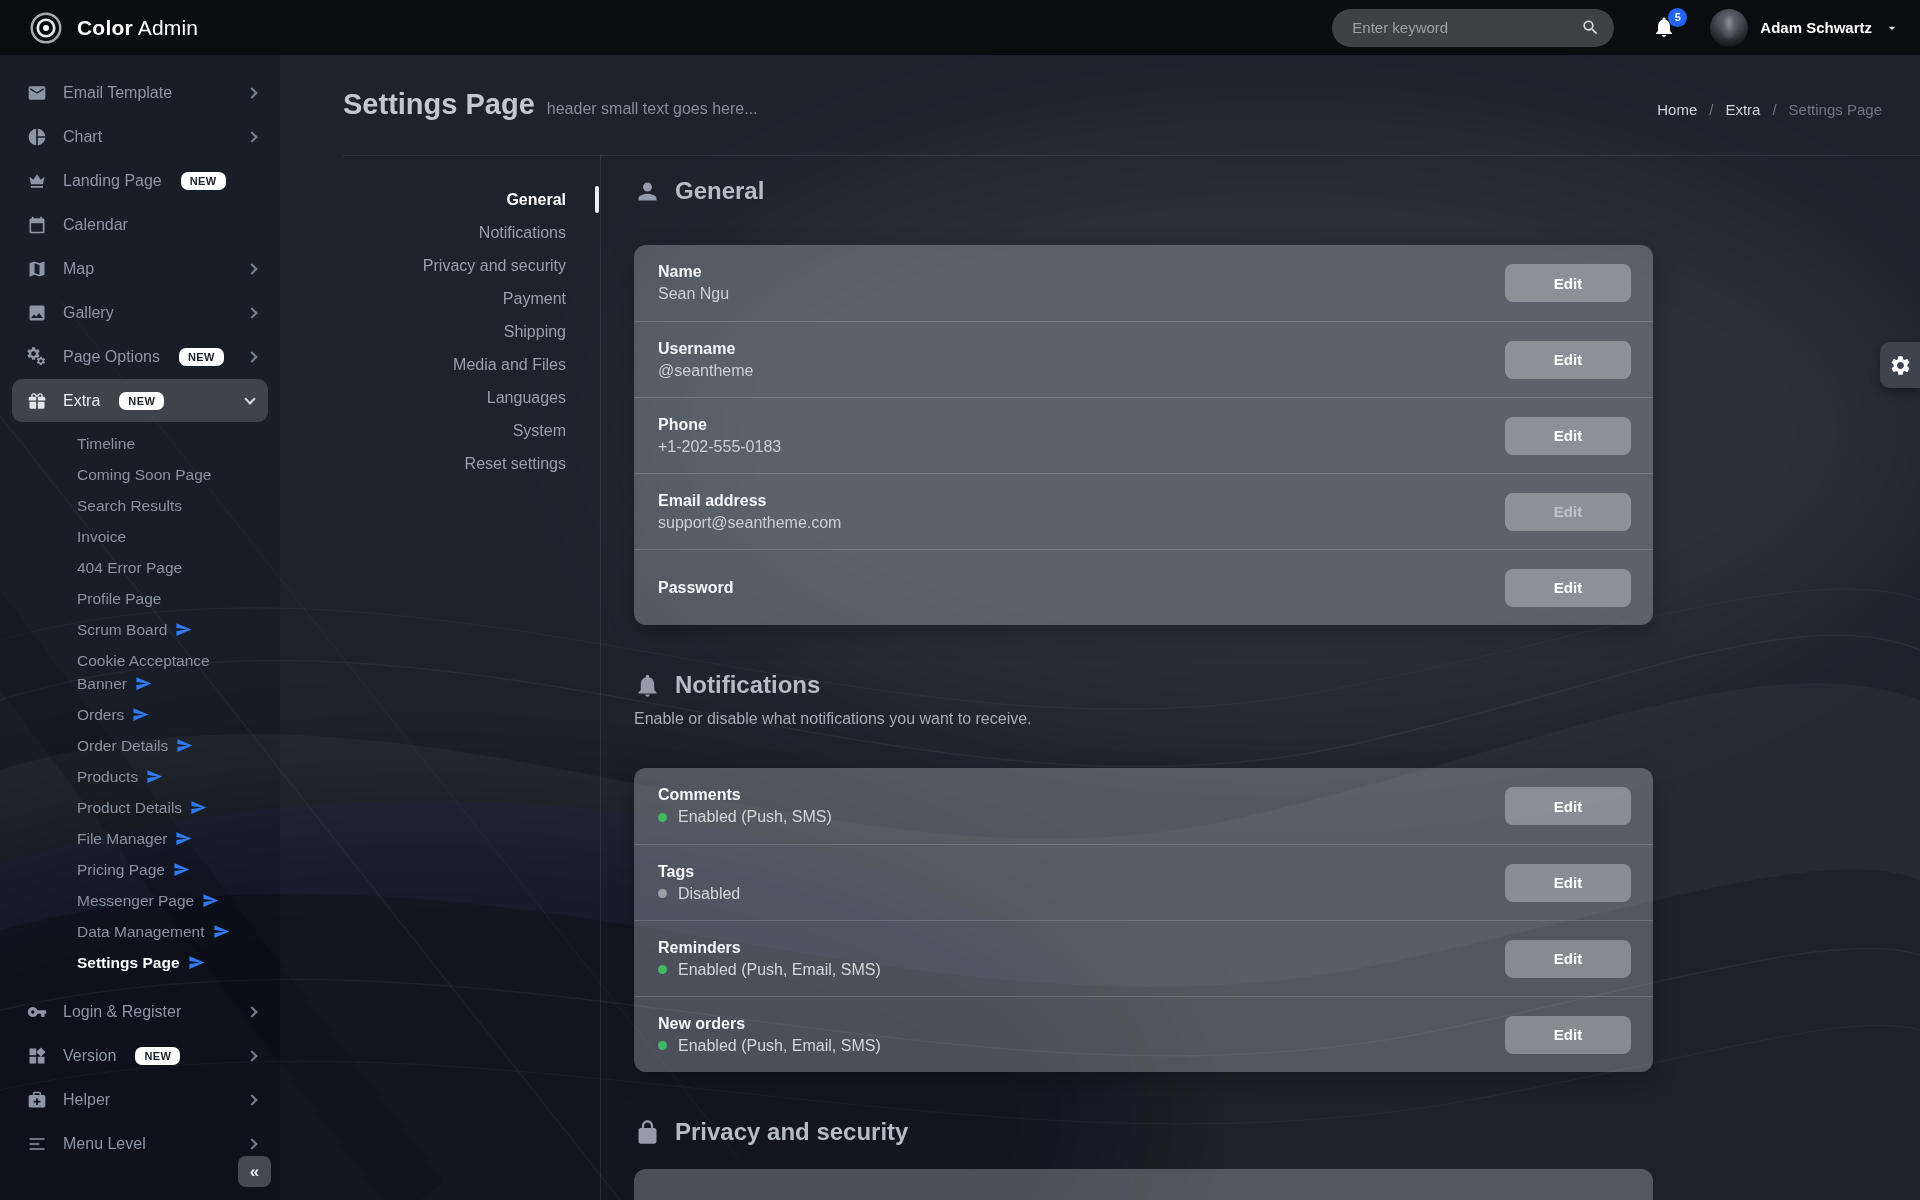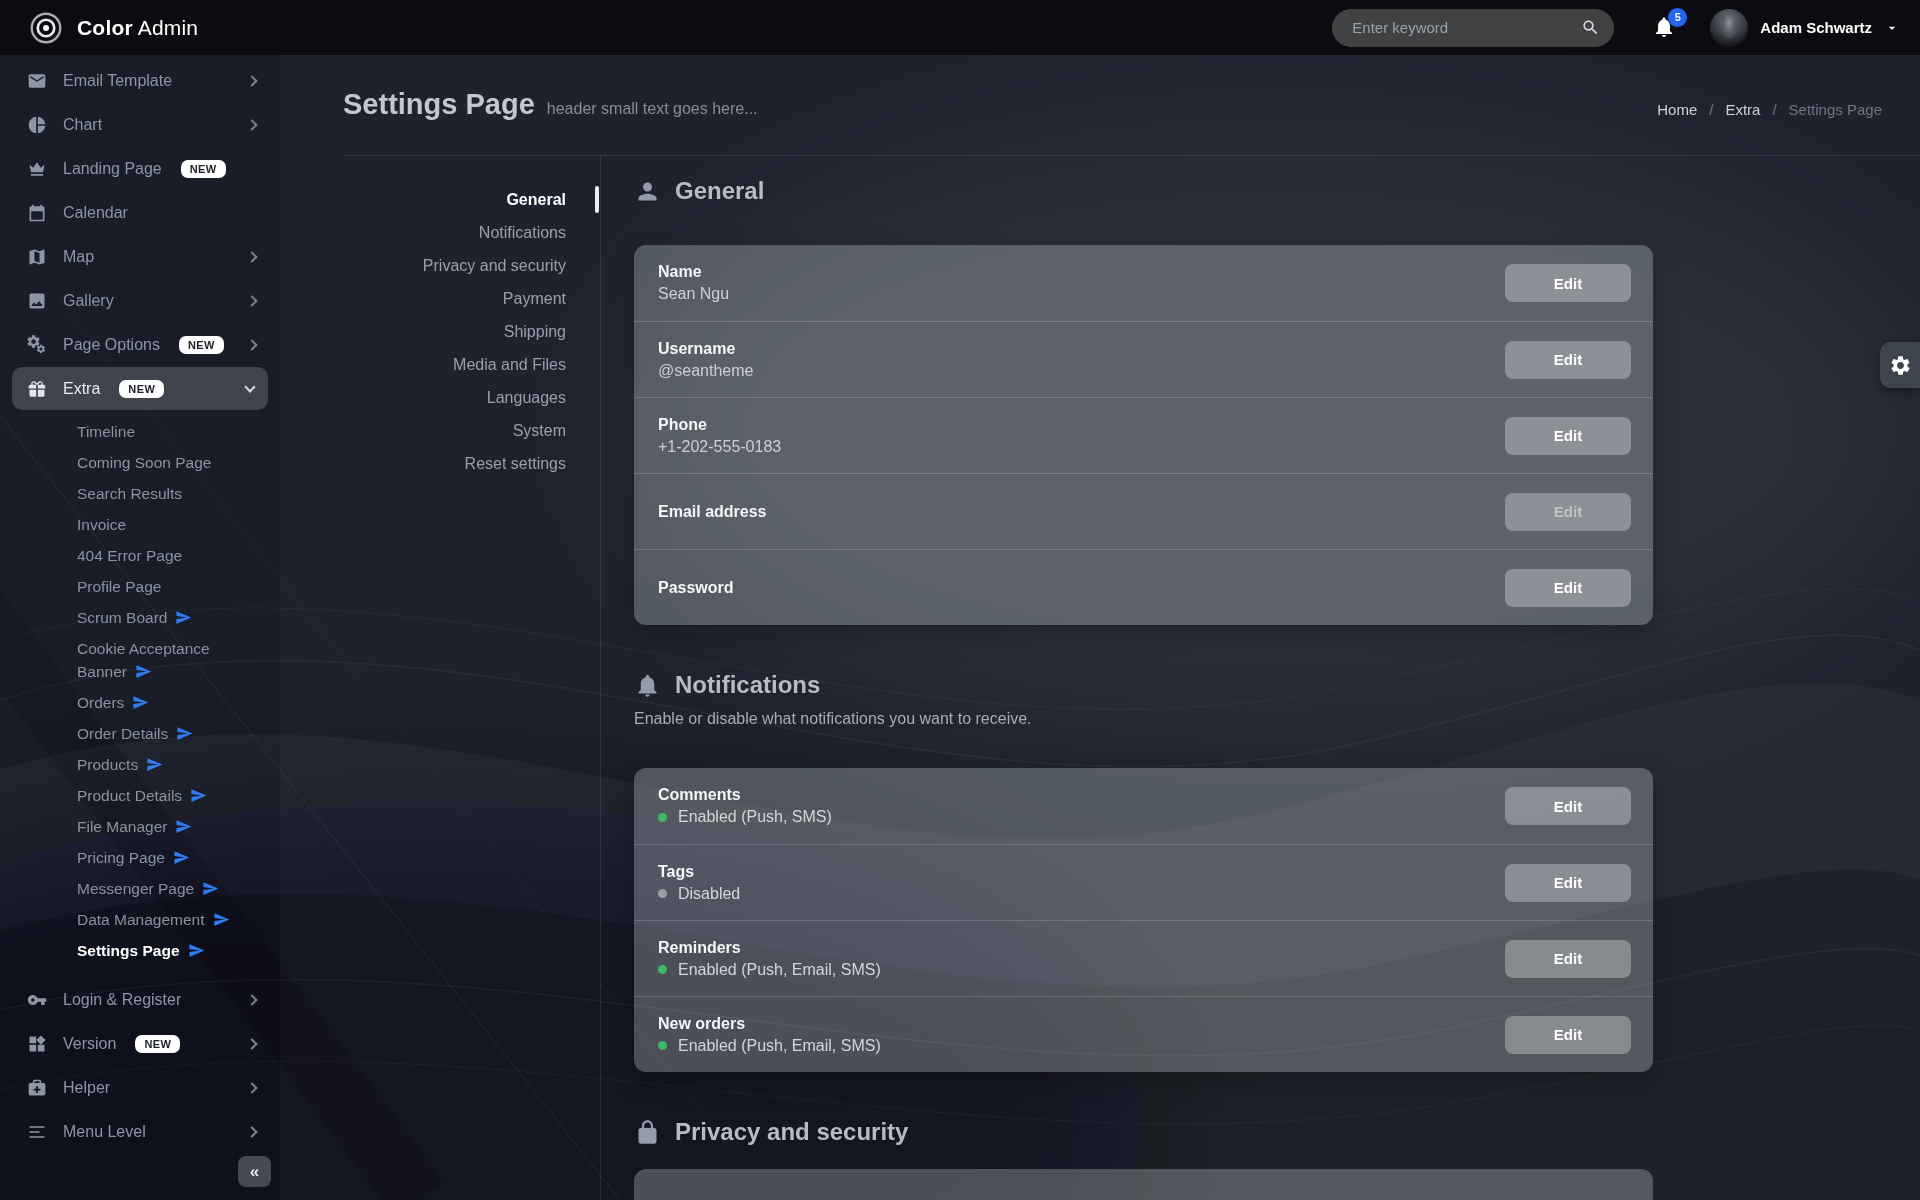--- a/index.html
+++ b/index.html
@@ -30,21 +30,21 @@
                 display:flex; align-items:center; justify-content:center; padding:0 4px; }
   .user-menu { display:flex; align-items:center; gap:12px; margin-left:32px; cursor:pointer; }
   .avatar { width:38px; height:38px; border-radius:50%; overflow:hidden;
             background:radial-gradient(circle at 50% 30%, #707580 0%, #3c4048 45%, #141519 80%); position:relative; }
   .avatar::after { content:""; position:absolute; left:9px; top:7px; width:20px; height:24px;
                    background:radial-gradient(ellipse at 50% 28%, #8d9097 0%, #54575e 45%, transparent 70%); }
   .user-name { color:#fff; font-size:15px; font-weight:bold; }
   .user-menu .caret { width:16px; height:16px; fill:#e4e6ea; }
 
   
-  .sidebar { position:absolute; left:0; top:55px; width:280px; bottom:16px; z-index:10; padding-top:4px; }
+  .sidebar { position:absolute; left:0; top:55px; width:280px; bottom:16px; z-index:10; padding-top:16px; }
   .side-item { display:flex; align-items:center; height:44px; padding:0 24px 0 27px;
                color:#8d96a5; font-size:16px; cursor:pointer; }
   .side-item .ic { width:20px; height:20px; fill:#8d96a5; margin-right:16px; flex:none; }
   .side-item .chev { margin-left:auto; }
   .chev { width:8px; height:8px; border-top:2px solid #77808e; border-right:2px solid #77808e;
           transform:rotate(45deg); flex:none; }
   .chev.down { transform:rotate(135deg); margin-top:-4px; }
   .side-item.active { background:rgba(255,255,255,0.17); border-radius:10px; margin:0 12px;
                       padding:0 14px 0 15px; height:43px; color:#e9ecf0; }
   .side-item.active .ic { fill:#e2e6eb; }
@@ -420,20 +420,21 @@
       <span class="val">@seantheme</span>
       <button class="edit-btn">Edit</button>
     </div>
     <div class="crow">
       <span class="lbl">Phone</span>
       <span class="val">+1-202-555-0183</span>
       <button class="edit-btn">Edit</button>
     </div>
     <div class="crow">
       <span class="lbl">Email address</span>
+      <span class="val">support@seantheme.com</span>
       <button class="edit-btn disabled">Edit</button>
     </div>
     <div class="crow">
       <span class="lbl">Password</span>
       <button class="edit-btn">Edit</button>
     </div>
   </div>
 
   <div class="sec-head sec-gap">
     <svg class="ic">

